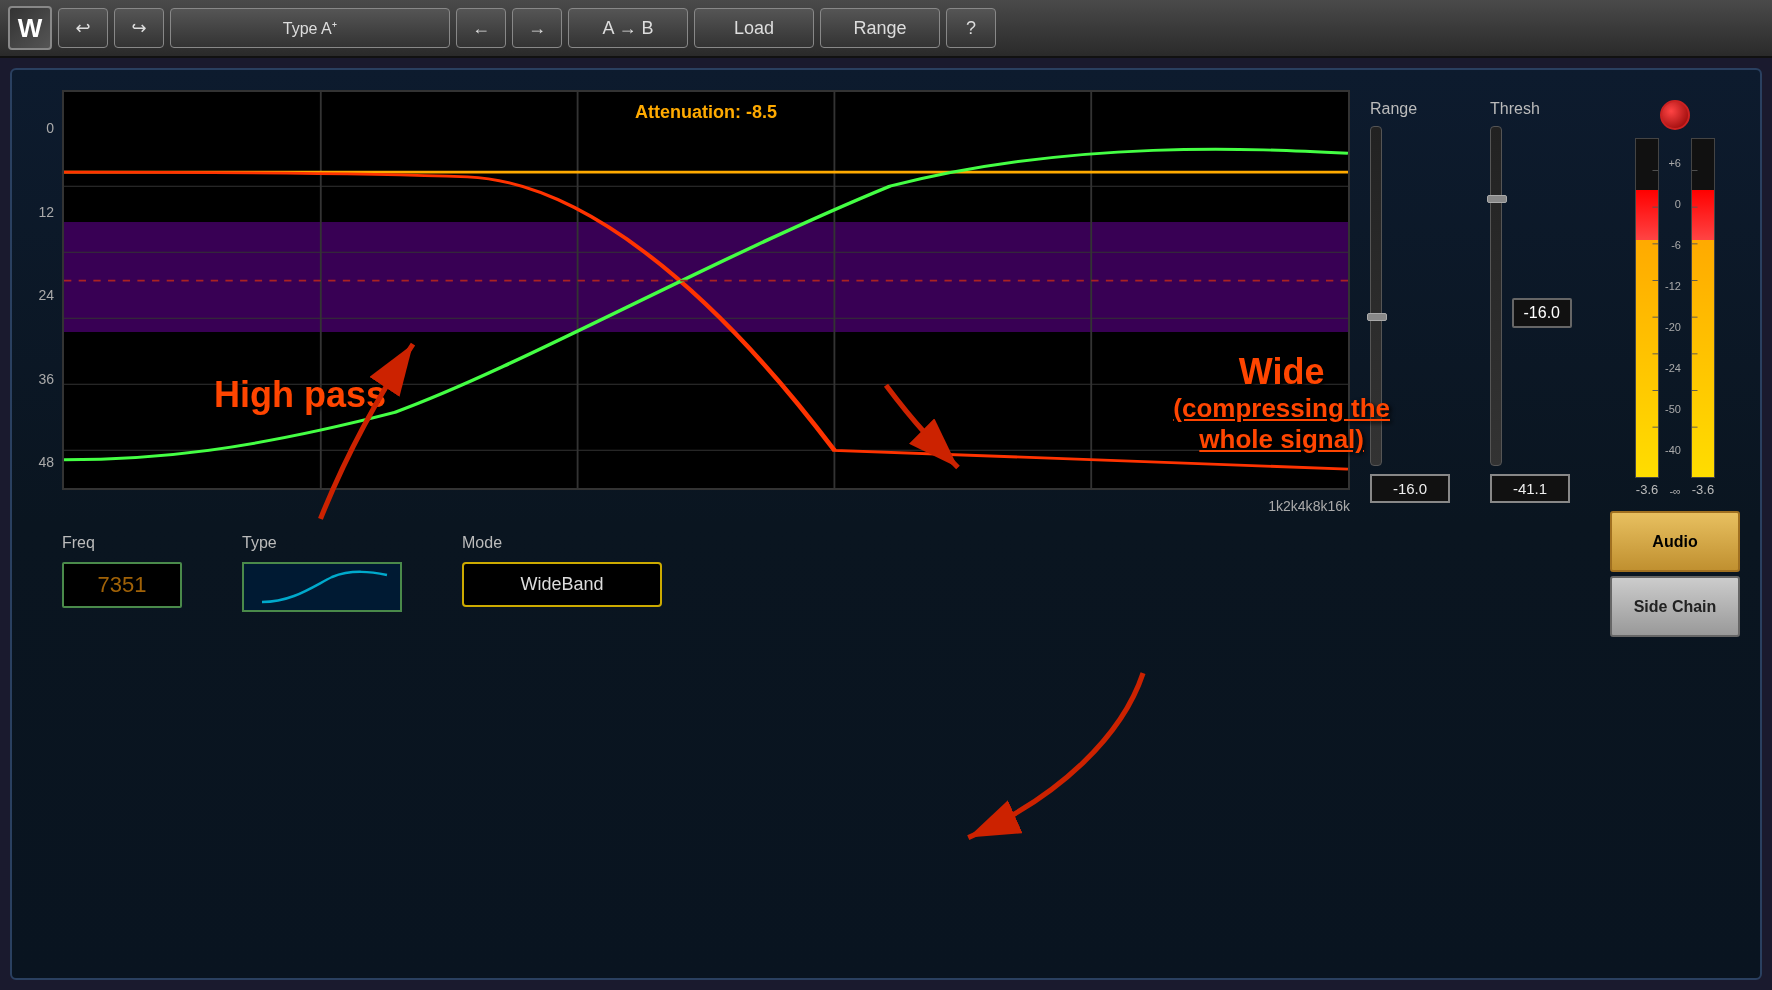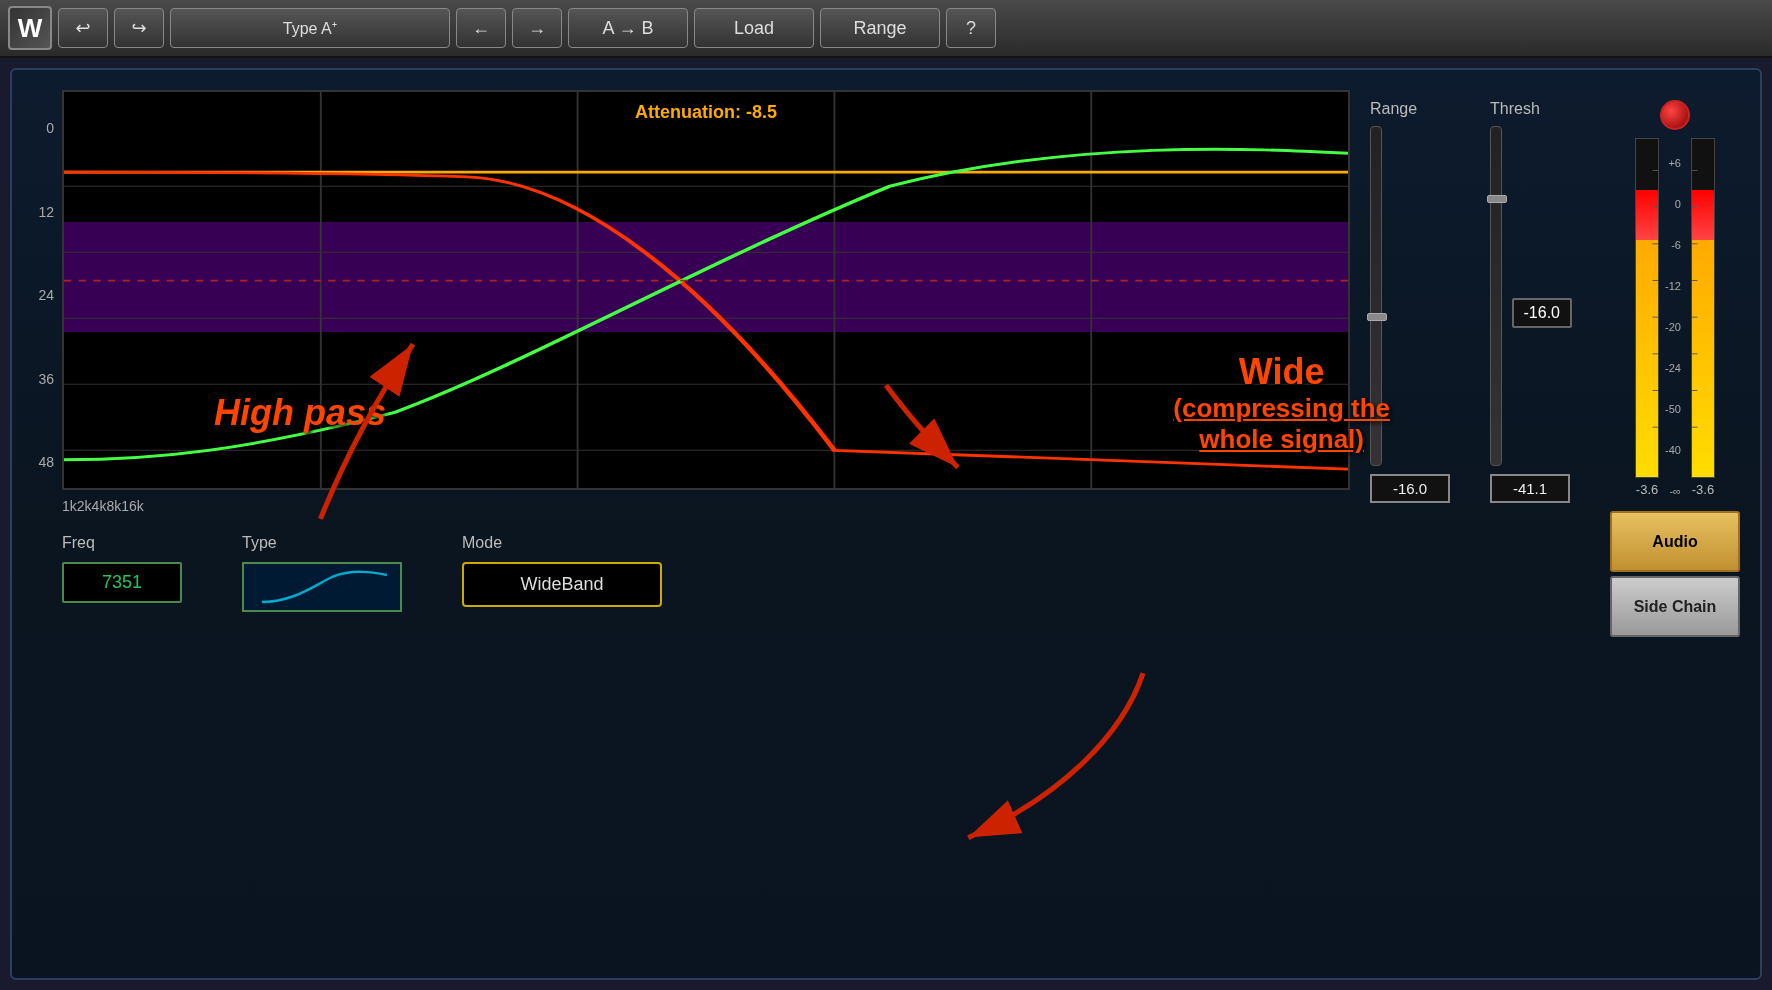--- a/index.html
+++ b/index.html
@@ -121,39 +121,38 @@
     .eq-svg {
       width: 100%;
       height: 100%;
       position: absolute;
       top: 0; left: 0;
     }
 
     
     .x-axis {
       display: flex;
-      justify-content: flex-start;
+      justify-content: flex-end;
       padding: 8px 0 0 30px;
       color: #aaa;
       font-size: 14px;
     }
 
     
     .annotation-highpass {
       position: absolute;
       left: 150px;
-      top: 300px;
+      top: 282px;
       color: #ff4500;
       font-size: 36px;
       font-weight: bold;
       text-shadow: 2px 2px 4px #000;
       z-index: 20;
       font-family: Arial Black, Arial, sans-serif;
       pointer-events: none;
-      font-style: italic;
     }
 
     .annotation-wide {
       position: absolute;
       right: 370px;
       top: 280px;
       color: #ff4500;
       font-size: 36px;
       font-weight: bold;
       text-shadow: 2px 2px 4px #000;
@@ -191,22 +190,22 @@
 
     .control-label {
       color: #bbb;
       font-size: 16px;
       text-align: center;
     }
 
     .control-input {
       background: #000;
       border: 2px solid #4a8a4a;
-      color: #22c55e;
-      font-size: 18px;
+      color: #a16207;
+      font-size: 22px;
       padding: 8px 10px;
       width: 120px;
       text-align: center;
       border-radius: 2px;
     }
 
     .control-type-display {
       background: #001a33;
       border: 2px solid #4a8a4a;
       width: 160px;

